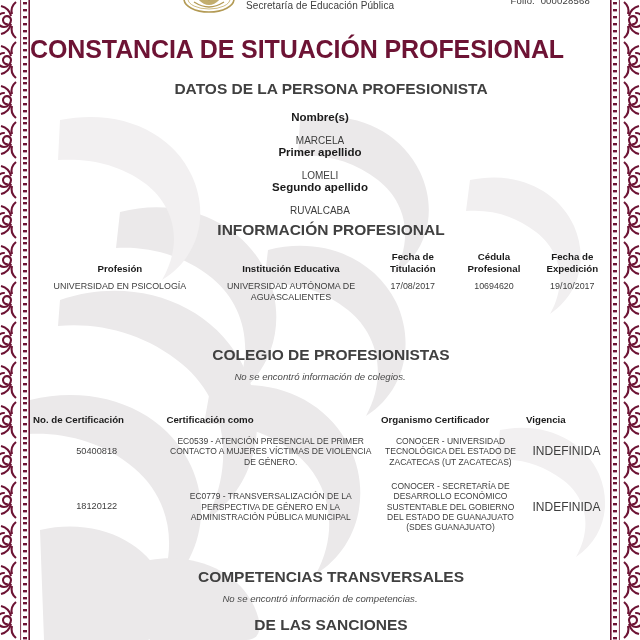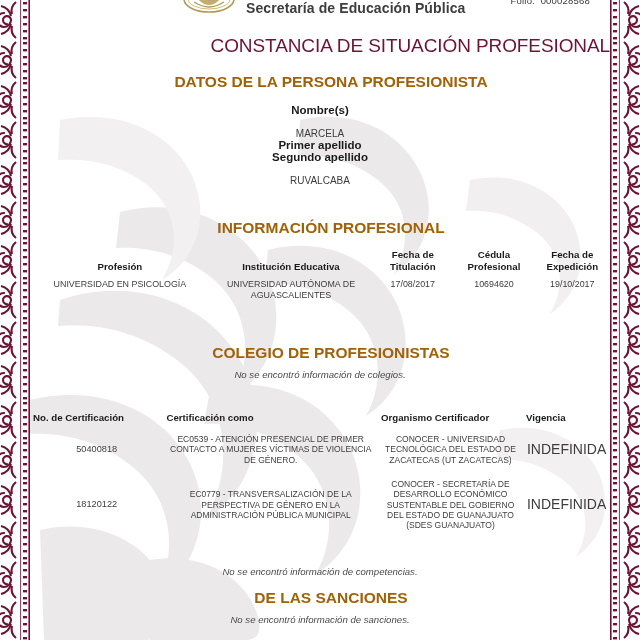--- a/index.html
+++ b/index.html
@@ -62,50 +62,50 @@
     position: absolute;
     left: 150px;
     top: -10px;
     width: 58px;
     height: 30px;
   }
   .sep-title {
     position: absolute;
     left: 216px;
     top: 0px;
-    font-size: 14px;
-    font-weight: bold;
+    font-size: 10px;
+    font-weight: normal;
     color: #3d3d3d;
     letter-spacing: 0.1px;
   }
   .folio {
     position: absolute;
     right: 20px;
     top: -5px;
     font-size: 9.5px;
     color: #3a3a3a;
     font-weight: normal;
     letter-spacing: 0.2px;
     white-space: pre;
   }
 
   h1.doc-title {
     margin: 13px 0 0 0;
-    text-align: right;
-    font-size: 19px;
-    font-weight: normal;
+    text-align: left;
+    font-size: 25px;
+    font-weight: bold;
     color: #6d1334;
     letter-spacing: -0.1px;
   }
 
   h2.section-title {
     text-align: center;
     font-size: 15.5px;
     font-weight: bold;
-    color: #a16207;
+    color: #404040;
     margin: 0;
     letter-spacing: 0px;
     padding-left: 22px;
   }
 
   .empty-note {
     text-align: center;
     font-size: 9.6px;
     font-style: italic;
     color: #4a4a4a;
@@ -128,21 +128,21 @@
     font-weight: bold;
     color: #1b1b1b;
   }
   .persona-col .val {
     font-size: 10px;
     color: #3d3d3d;
     margin-top: 12px;
   }
 
   
-  .info-wrap { margin-top: 33px; }
+  .info-wrap { margin-top: 5px; }
   .info-table {
     width: 100%;
     margin-top: 12px;
     border-collapse: collapse;
     table-layout: fixed;
   }
   .info-table th {
     font-size: 9.7px;
     font-weight: bold;
     color: #1b1b1b;
@@ -180,21 +180,21 @@
   }
   .cert-table td {
     font-size: 8.5px;
     color: #3d3d3d;
     text-align: center;
     vertical-align: middle;
     padding: 7px 4px;
     line-height: 1.22;
   }
   .cert-table td.num { font-size: 9.2px; }
-  .cert-table td.vig { font-size: 14px; text-align: right; }
+  .cert-table td.vig { font-size: 12px; }
 
   .comp-wrap { margin-top: 28px; }
   .sanc-wrap { margin-top: 12px; }
 </style>
 </head>
 <body>
 
 <div id="page">
 
   <svg class="watermark" viewBox="0 0 640 640" xmlns="http://www.w3.org/2000/svg">
@@ -295,20 +295,21 @@
 
     <div class="persona-wrap">
       <h2 class="section-title">DATOS DE LA PERSONA PROFESIONISTA</h2>
       <div class="persona-row">
         <div class="persona-col">
           <div class="lbl">Nombre(s)</div>
           <div class="val">MARCELA</div>
         </div>
         <div class="persona-col">
           <div class="lbl">Primer apellido</div>
+          <div class="val">LOMELI</div>
         </div>
         <div class="persona-col">
           <div class="lbl">Segundo apellido</div>
           <div class="val">RUVALCABA</div>
         </div>
       </div>
     </div>
 
     <div class="info-wrap">
       <h2 class="section-title">INFORMACIÓN PROFESIONAL</h2>
@@ -373,20 +374,21 @@
             <td class="num">18120122</td>
             <td>EC0779 - TRANSVERSALIZACIÓN DE LA PERSPECTIVA DE GÉNERO EN LA ADMINISTRACIÓN PÚBLICA MUNICIPAL</td>
             <td>CONOCER - SECRETARÍA DE DESARROLLO ECONÓMICO SUSTENTABLE DEL GOBIERNO DEL ESTADO DE GUANAJUATO (SDES GUANAJUATO)</td>
             <td class="vig">INDEFINIDA</td>
           </tr>
         </tbody>
       </table>
     </div>
 
     <div class="comp-wrap">
+      <h2 class="section-title">COMPETENCIAS TRANSVERSALES</h2>
       <div class="empty-note">No se encontró información de competencias.</div>
     </div>
 
     <div class="sanc-wrap">
       <h2 class="section-title">DE LAS SANCIONES</h2>
       <div class="empty-note">No se encontró información de sanciones.</div>
     </div>
 
   </div>
 </div>

